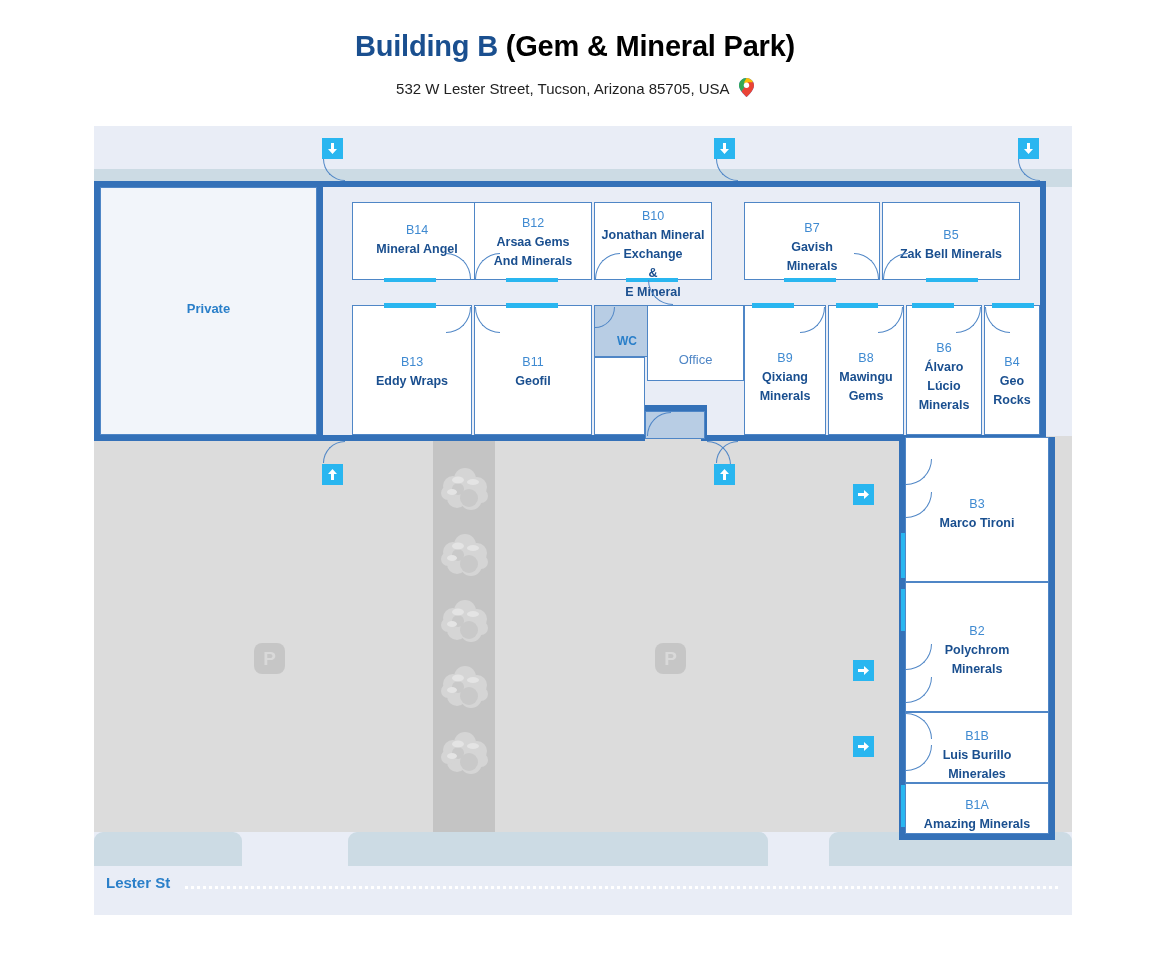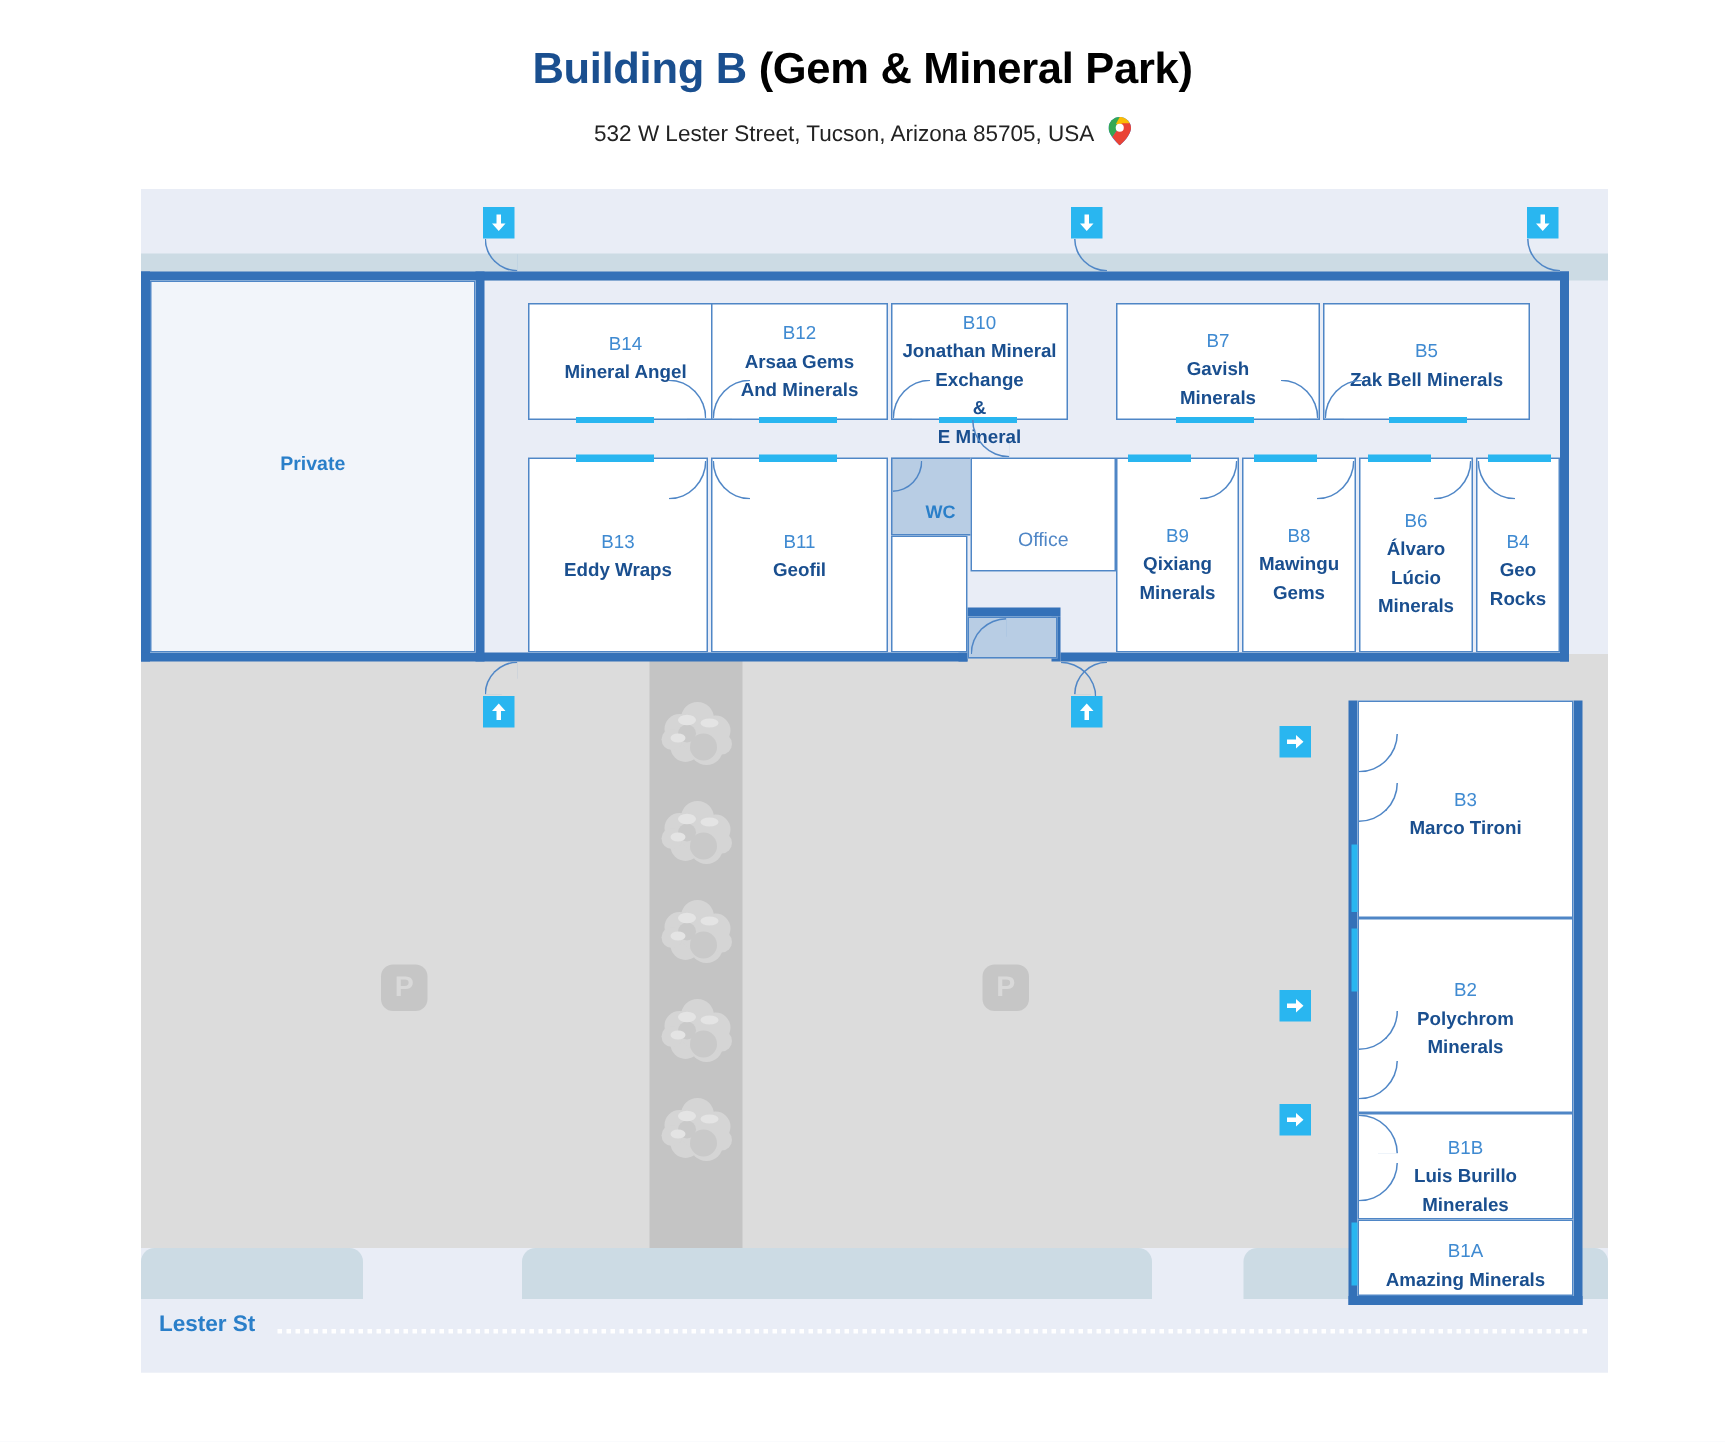--- a/index.html
+++ b/index.html
@@ -392,21 +392,21 @@
     <div class="room" style="left:890px;top:124px;width:56px;height:130px;">
       <div class="label" style="top:46px;">
         <span class="unit">B4</span><br>
         <span class="biz">Geo Rocks</span>
       </div>
     </div>
     <div class="win win-h" style="left:898px;top:122px;width:42px;"></div>
     <div class="arc arc-bl" style="left:891px;top:126px;width:25px;height:26px;"></div>
   </div>
 
-  <div id="right-wing" style="position:absolute;left:805px;top:311px;width:124px;height:403px;margin-top:30px;">
+  <div id="right-wing" style="position:absolute;left:805px;top:311px;width:124px;height:403px;">
     <div class="wall" style="left:0;top:0;width:6px;height:403px;"></div>
     <div class="wall" style="left:150px;top:0;width:6px;height:403px;"></div>
     <div class="wall" style="left:0;top:397px;width:156px;height:6px;"></div>
 
     <div class="room" style="left:6px;top:0;width:144px;height:145px;">
       <div class="label" style="top:56px;">
         <span class="unit">B3</span><br>
         <span class="biz">Marco Tironi</span>
       </div>
     </div>

